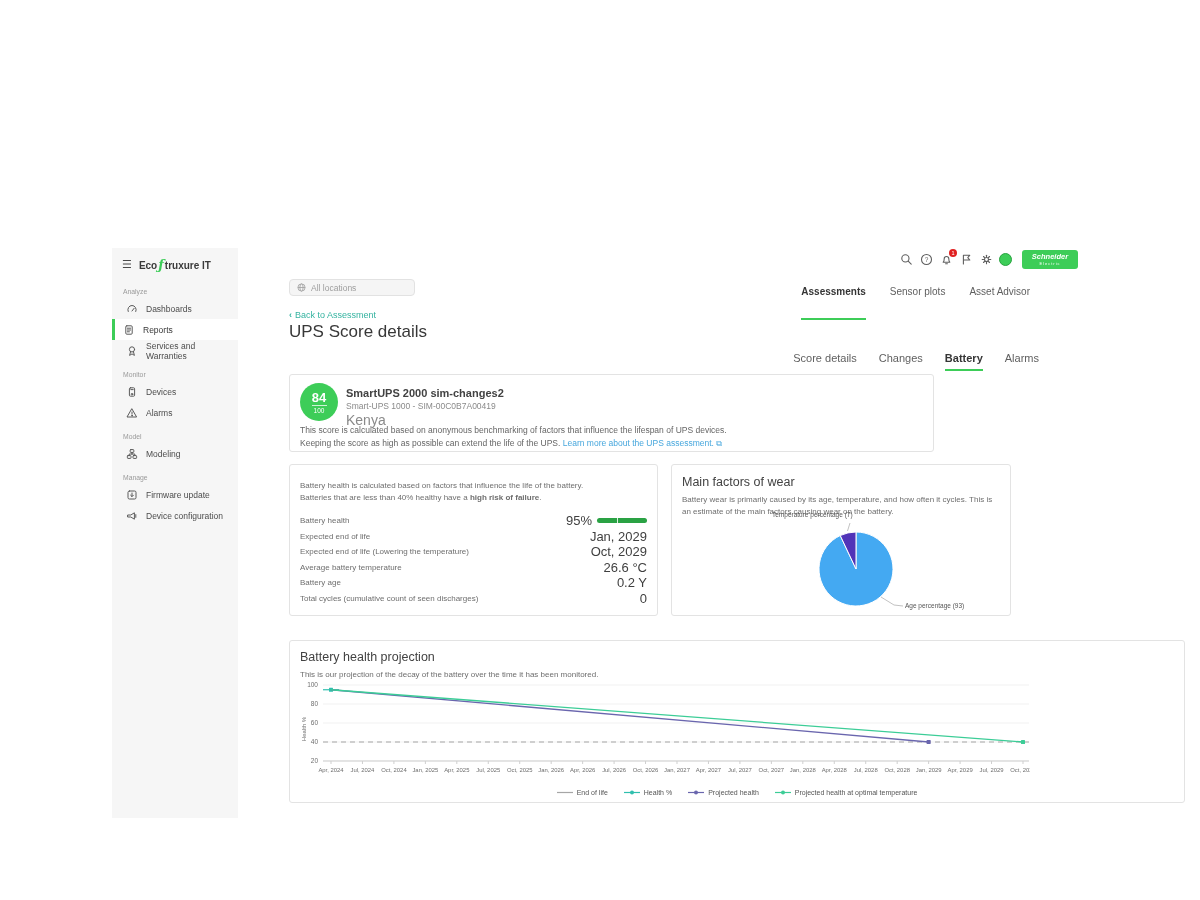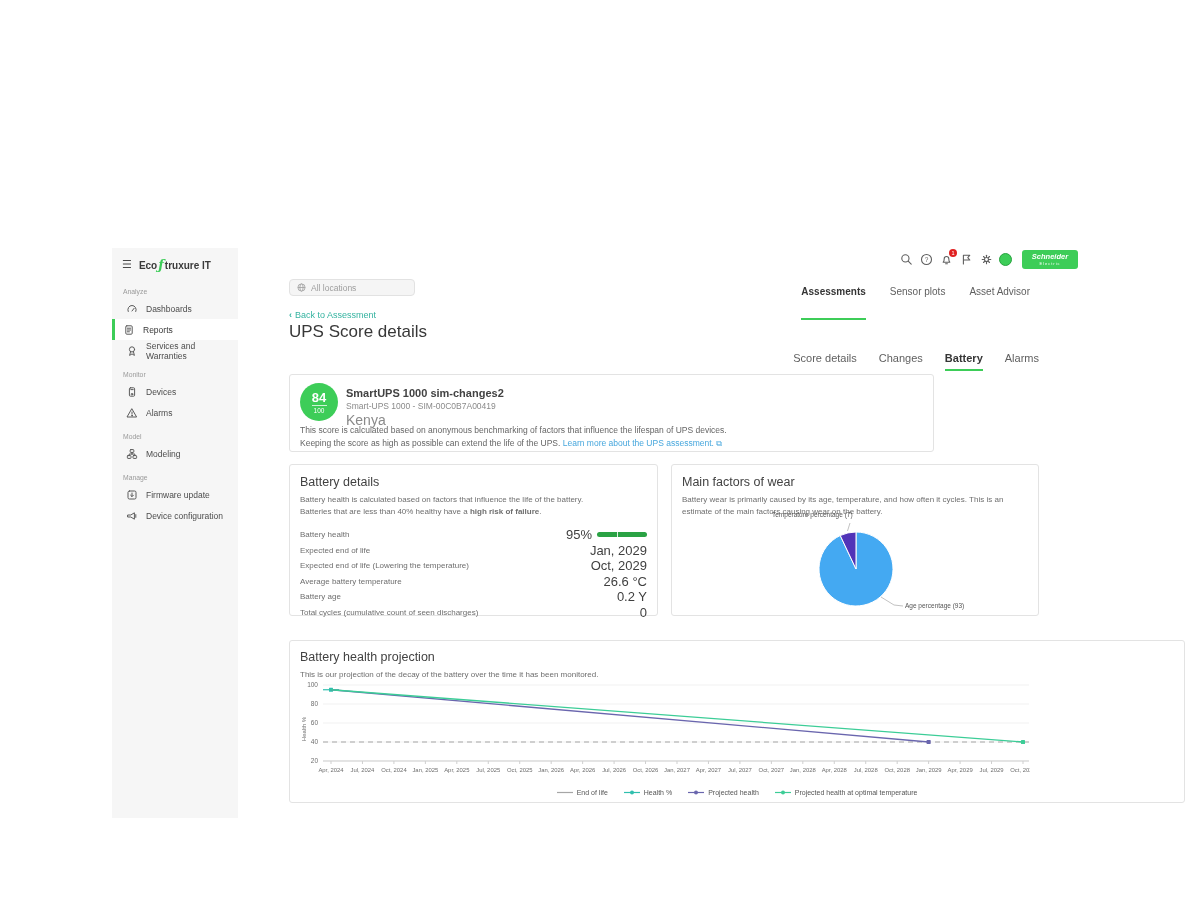--- a/index.html
+++ b/index.html
@@ -55,21 +55,21 @@
   .score-circle .sc-bot { font-size:6.5px; line-height:7px; }
   .device-name { position:absolute; left:56px; top:12px; font-size:11px; font-weight:bold; color:#424242; }
   .device-model { position:absolute; left:56px; top:26px; font-size:8.5px; color:#8a8a8a; }
   .device-location { position:absolute; left:56px; top:37px; font-size:14px; color:#8a8a8a; }
   .score-desc1 { position:absolute; left:10px; top:50px; font-size:8.5px; color:#666; }
   .score-desc2 { position:absolute; left:10px; top:63px; font-size:8.5px; color:#666; }
   .learn-link { color:#47a7dd; cursor:pointer; }
   .ext-icon { color:#47a7dd; font-size:8px; }
 
   .battery-panel { left:51px; top:216px; width:369px; height:152px; padding:10px; }
-  .wear-panel { left:433px; top:216px; width:368px; height:152px; padding:10px; }
+  .wear-panel { left:433px; top:216px; width:340px; height:152px; padding:10px; }
   .panel-title { font-size:12.5px; font-weight:500; color:#424242; }
   .panel-desc { font-size:8px; color:#6e6e6e; line-height:1.5; margin-top:5px; }
   .rows { margin-top:9px; }
   .row { display:flex; justify-content:space-between; align-items:center; height:15.5px; }
   .row-label { font-size:8px; color:#6e6e6e; }
   .row-value { font-size:13px; color:#3f3f3f; display:flex; align-items:center; gap:5px; }
   .health-bar { width:50px; height:5px; border-radius:2.5px; background:#2aa244; position:relative; overflow:hidden; }
   .health-bar .tick { position:absolute; left:40%; top:0; width:1px; height:5px; background:rgba(255,255,255,.85); }
 
   .pie-wrap { position:absolute; left:0; top:54px; width:368px; height:98px; }
@@ -253,33 +253,32 @@
         <span class="subtab active">Battery</span>
         <span class="subtab">Alarms</span>
       </div>
 
       <section class="panel score-card">
         <div class="score-circle">
           <span class="sc-top">84</span>
           <span class="sc-div"></span>
           <span class="sc-bot">100</span>
         </div>
-        <div class="device-name">SmartUPS 1000 sim-changes2</div>
+        <div class="device-name">SmartUPS 2000 sim-changes2</div>
         <div class="device-model">Smart-UPS 1000 - SIM-00C0B7A00419</div>
         <div class="device-location">Kenya</div>
         <div class="score-desc1">This score is calculated based on anonymous benchmarking of factors that influence the lifespan of UPS devices.</div>
         <div class="score-desc2">
           <span>Keeping the score as high as possible can extend the life of the UPS.</span>
           <span class="learn-link">Learn more about the UPS assessment.</span>
           <span class="ext-icon">⧉</span>
         </div>
       </section>
 
       <section class="panel battery-panel">
-        <div class="panel-title">Battery details</div>
         <div class="panel-desc">
           <span>Battery health is calculated based on factors that influence the life of the battery.</span><br>
           <span>Batteries that are less than 40% healthy have a </span><b>high risk of failure</b><span>.</span>
         </div>
         <div class="rows">
           <div class="row">
             <span class="row-label">Battery health</span>
             <span class="row-value">
                 <span>95%</span>
                 <span class="health-bar">

